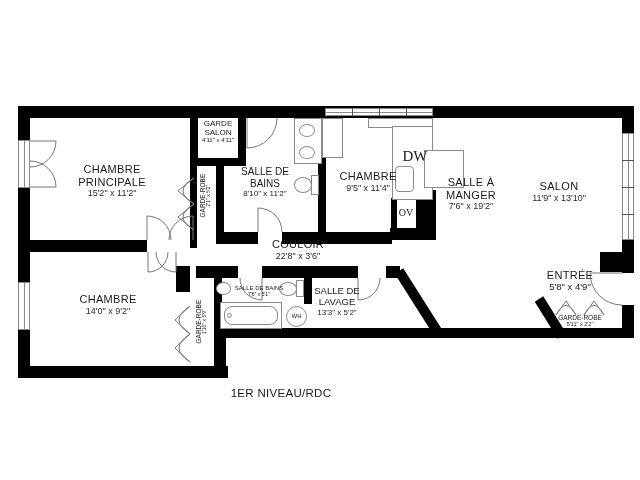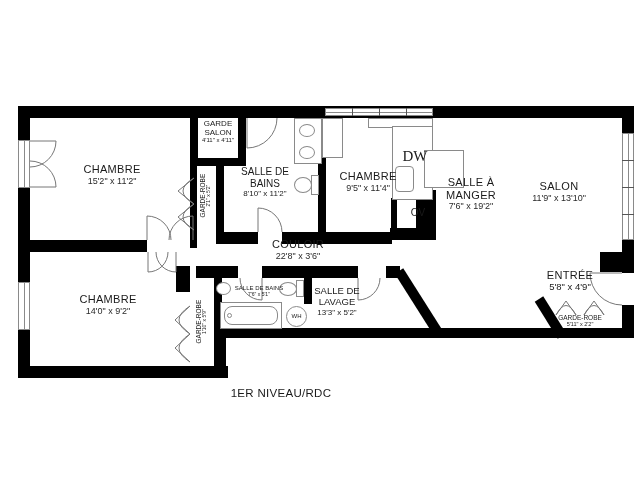--- a/index.html
+++ b/index.html
@@ -121,20 +121,21 @@
 
       <path d="M 622 273 L 590 273 M 590 273 A 32 32 0 0 0 622 305"></path>
 
       <path d="M 556 315 L 566 301 L 576 315 M 556 315 Q 566 296 576 315"></path>
       <path d="M 584 315 L 594 301 L 604 315 M 584 315 Q 594 296 604 315"></path>
     </g>
   </svg>
 
   <div class="lbl" style="left:52px;top:163px;width:120px;">
     <div class="nm">CHAMBRE</div>
+    <div class="nm">PRINCIPALE</div>
     <div class="dm">15'2" x 11'2"</div>
   </div>
 
   <div class="lbl" style="left:196px;top:119px;width:44px;">
     <div style="font-size:8px;text-align:center;">GARDE</div>
     <div style="font-size:8px;">SALON</div>
     <div style="font-size:6px;">4'11" x 4'11"</div>
   </div>
 
   <div class="lbl vert" style="left:171px;top:189px;width:70px;">
@@ -194,18 +195,18 @@
     <div class="nm">ENTRÉE</div>
     <div style="font-size:9.5px;">5'8" x 4'9"</div>
   </div>
 
   <div class="lbl" style="left:548px;top:314px;width:64px;">
     <div style="font-size:6.5px;">GARDE-ROBE</div>
     <div style="font-size:5.5px;">5'11" x 2'2"</div>
   </div>
 
   <div class="lbl" style="left:401px;top:148px;width:28px;font-size:15px;font-family:Liberation Serif, serif;">DW</div>
-  <div class="lbl" style="left:404px;top:207px;width:28px;font-size:10px;">OV</div>
+  <div class="lbl" style="left:392px;top:207px;width:28px;font-size:10px;font-family:Liberation Serif, serif;">OV</div>
   <div class="lbl" style="left:286px;top:313px;width:21px;font-size:6px;">WH</div>
 
   <div class="lbl" style="left:200px;top:387px;width:162px;font-size:11.5px;letter-spacing:.3px;">1ER NIVEAU/RDC</div>
 
 </div>
 
 </body></html>

